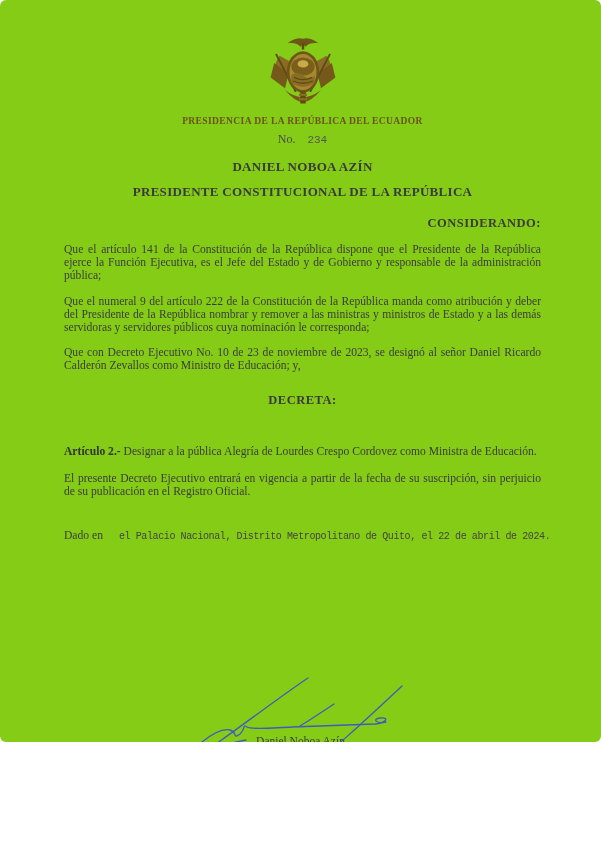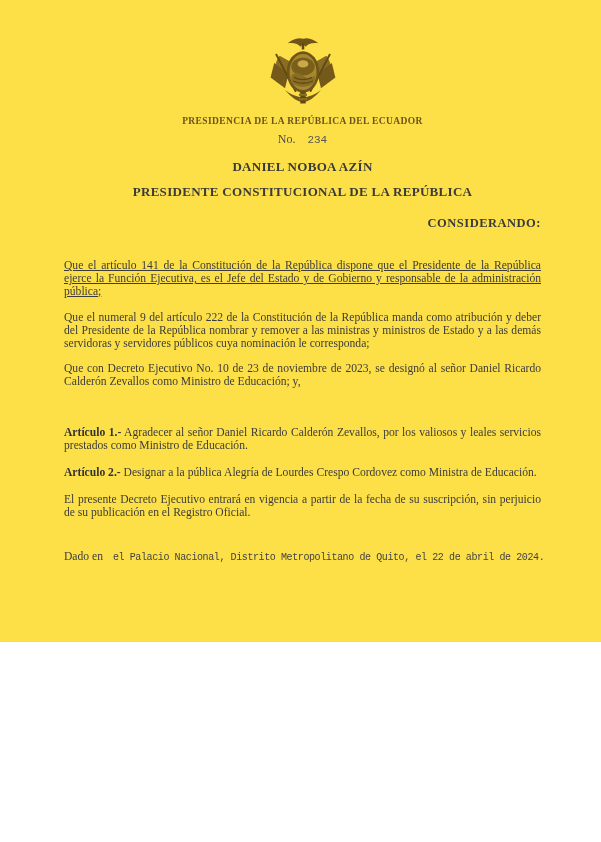--- a/index.html
+++ b/index.html
@@ -3,25 +3,26 @@
 <meta charset="utf-8">
 <style>
   html, body {
     margin: 0;
     padding: 0;
     background: #ffffff;
   }
   .page {
     position: relative;
     width: 601px;
-    height: 642px;
-    background: #fde047;
+    height: 742px;
+    background: #84cc16;
     font-family: "Liberation Serif", serif;
     color: #383838;
     overflow: hidden;
+    border-radius: 6px;
   }
   .content {
     position: absolute;
     left: 64px;
     right: 60px;
     top: 0;
   }
   
   .seal-wrap {
     text-align: center;
@@ -80,39 +81,39 @@
   .considering-heading { margin-top: 16px; text-align: right; }
   .decree-heading { margin-top: 20px; }
   
   .para {
     font-size: 11.6px;
     line-height: 12.9px;
     text-align: justify;
     margin-top: 13px;
     color: #3c3c3c;
   }
-  .para.first { margin-top: 29px; text-decoration: underline; }
+  .para.first { margin-top: 13px; }
   .para b { color: #333; }
   .articles-block { margin-top: 38px; }
   .article { margin-top: 14px; }
   .article .art-label { font-weight: bold; }
   .effective { margin-top: 14px; }
   
   .dateline {
     margin-top: 30px;
     font-size: 11.6px;
     color: #3c3c3c;
     white-space: nowrap;
   }
   .dateline .given-prefix { font-family: "Liberation Serif", serif; }
   .dateline .given-filled {
     font-family: "Liberation Mono", monospace;
     font-size: 10px;
     letter-spacing: -0.4px;
-    margin-left: 10px;
+    margin-left: 16px;
     color: #444;
   }
   
   .sign-block {
     position: absolute;
     left: 0;
     top: 735px;
     width: 601px;
     text-align: center;
   }
@@ -177,23 +178,23 @@
     </div>
 
     <div class="president-name">DANIEL NOBOA AZÍN</div>
     <div class="president-title">PRESIDENTE CONSTITUCIONAL DE LA REPÚBLICA</div>
     <div class="section-heading considering-heading">CONSIDERANDO:</div>
 
     <p class="para first">Que el artículo 141 de la Constitución de la República dispone que el Presidente de la República ejerce la Función Ejecutiva, es el Jefe del Estado y de Gobierno y responsable de la administración pública;</p>
     <p class="para">Que el numeral 9 del artículo 222 de la Constitución de la República manda como atribución y deber del Presidente de la República nombrar y remover a las ministras y ministros de Estado y a las demás servidoras y servidores públicos cuya nominación le corresponda;</p>
     <p class="para">Que con Decreto Ejecutivo No. 10 de 23 de noviembre de 2023, se designó al señor Daniel Ricardo Calderón Zevallos como Ministro de Educación; y,</p>
 
+    <div class="section-heading decree-heading">DECRETA:</div>
 
     <div class="articles-block">
-      <p class="para article"><b class="art-label">Artículo 1.-</b><span> Agradecer al señor Daniel Ricardo Calderón Zevallos, por los valiosos y leales servicios prestados como Ministro de Educación.</span></p>
       <p class="para article"><b class="art-label">Artículo 2.-</b><span> Designar a la pública Alegría de Lourdes Crespo Cordovez como Ministra de Educación.</span></p>
     </div>
 
     <p class="para effective">El presente Decreto Ejecutivo entrará en vigencia a partir de la fecha de su suscripción, sin perjuicio de su publicación en el Registro Oficial.</p>
 
     <div class="dateline">
       <span class="given-prefix">Dado en</span><span class="given-filled">el Palacio Nacional, Distrito Metropolitano de Quito, el 22 de abril de 2024.</span>
     </div>
 
   </div>

